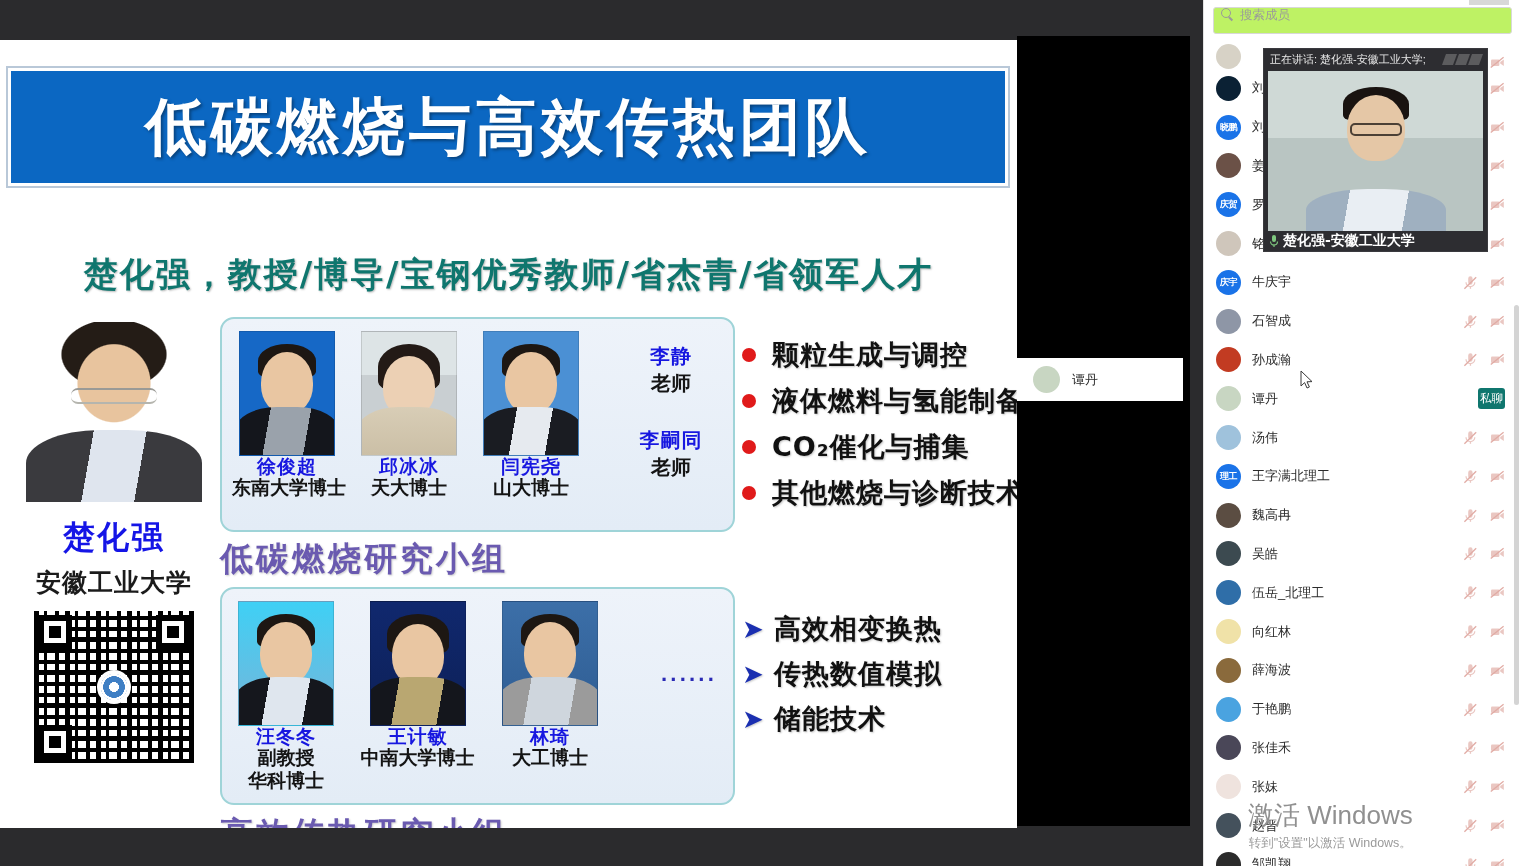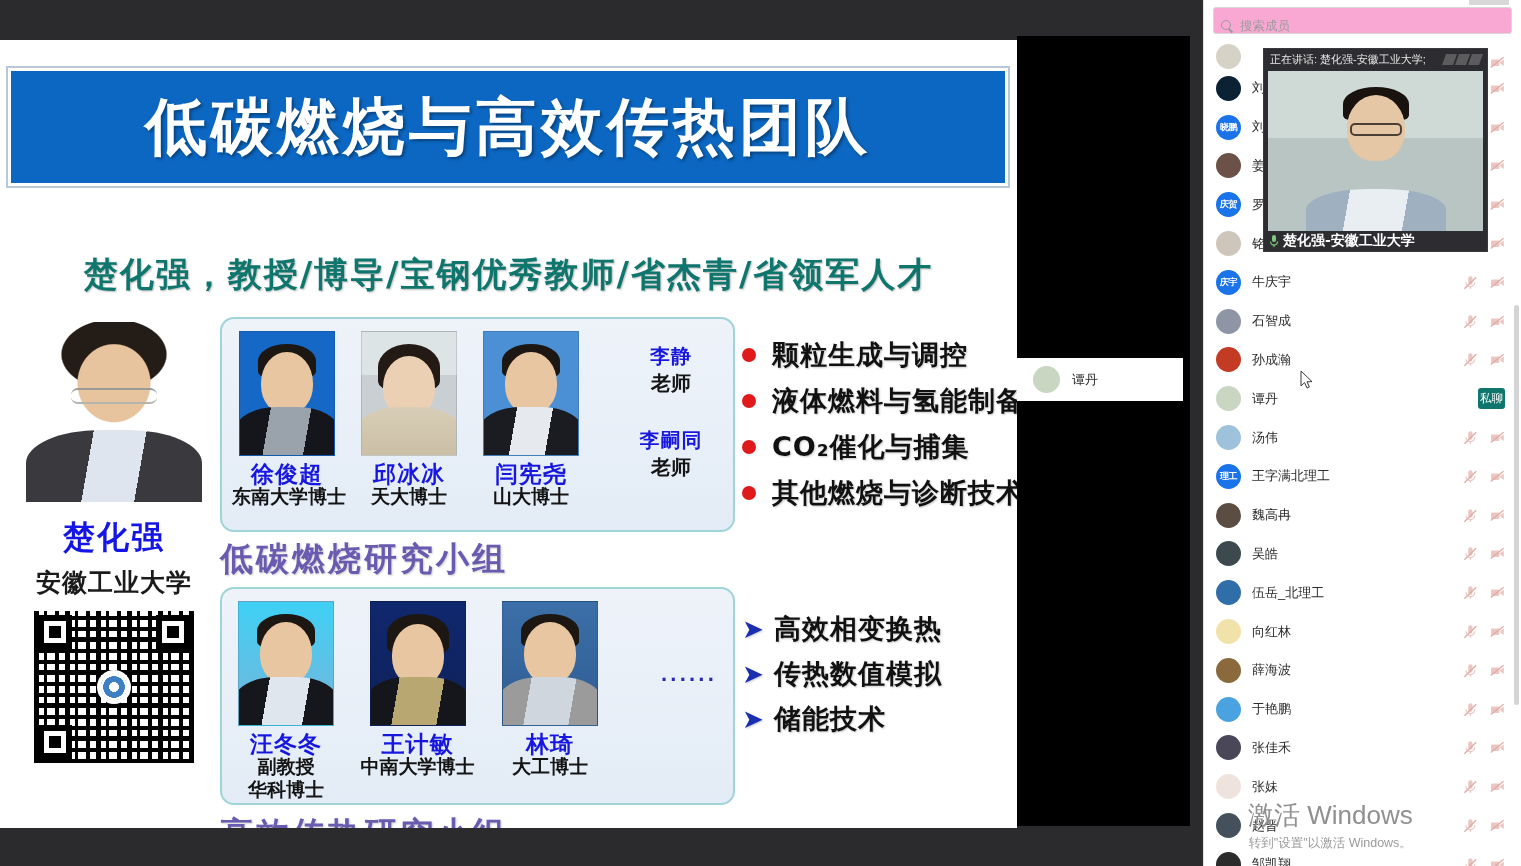--- a/index.html
+++ b/index.html
@@ -154,23 +154,22 @@
     position: absolute; left: 50%; top: 12px; transform: translateX(-50%);
     width: 58px; height: 34px; border-radius: 50% 50% 20% 20%;
     background: #1d1713;
   }
   .member .ph .body {
     position: absolute; left: 50%; bottom: 0; transform: translateX(-50%);
     width: 104px; height: 48px;
     border-radius: 40% 40% 0 0 / 50% 50% 0 0;
   }
   .member .nm {
-    margin-top: 5px;
     font-family: "DejaVu Sans", sans-serif;
-    font-weight: 700; font-size: 23px; color: #1717e0;
+    font-weight: 700; font-size: 19px; color: #1717e0;
     letter-spacing: 1px; line-height: 1.15;
   }
   .member .sub {
     font-family: Liberation Mono, monospace;
     font-weight: 700; font-size: 19px; color: #141414;
     letter-spacing: 0px; line-height: 1.2; white-space: nowrap;
   }
 
   .teacher-col {
     position: absolute; right: 12px; top: 24px;
@@ -228,22 +227,22 @@
   
   .panel {
     position: absolute; right: 0; top: 0;
     width: 318px; height: 866px;
     background: #ffffff;
     border-left: 1px solid #e2e2e2;
   }
   .search-wrap { padding: 7px 9px 0 9px; }
   .search-box {
     height: 27px; border: 1px solid #d8d8d8; border-radius: 3px;
-    display: flex; align-items: flex-end; padding: 0 7px;
-    background: #f9a8d4;
+    display: flex; align-items: flex-start; padding: 0 7px;
+    background: #bef264;
   }
   .search-icon { width: 13px; height: 13px; position: relative; flex: none; margin-right: 6px; }
   .search-icon::before {
     content: ""; position: absolute; left: 0; top: 0;
     width: 8px; height: 8px; border: 1.5px solid #9a9a9a; border-radius: 50%;
   }
   .search-icon::after {
     content: ""; position: absolute; left: 8px; top: 8px;
     width: 5px; height: 1.5px; background: #9a9a9a; transform: rotate(45deg);
     transform-origin: left center;

